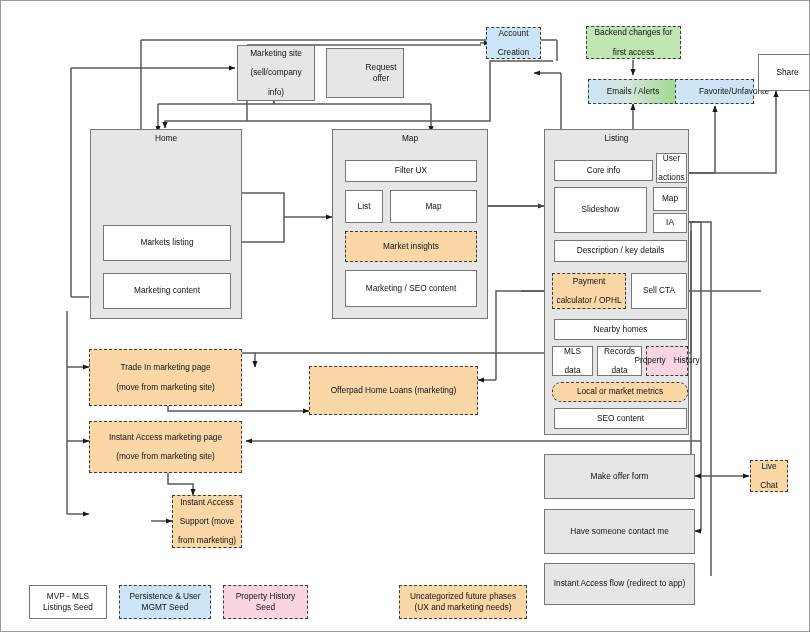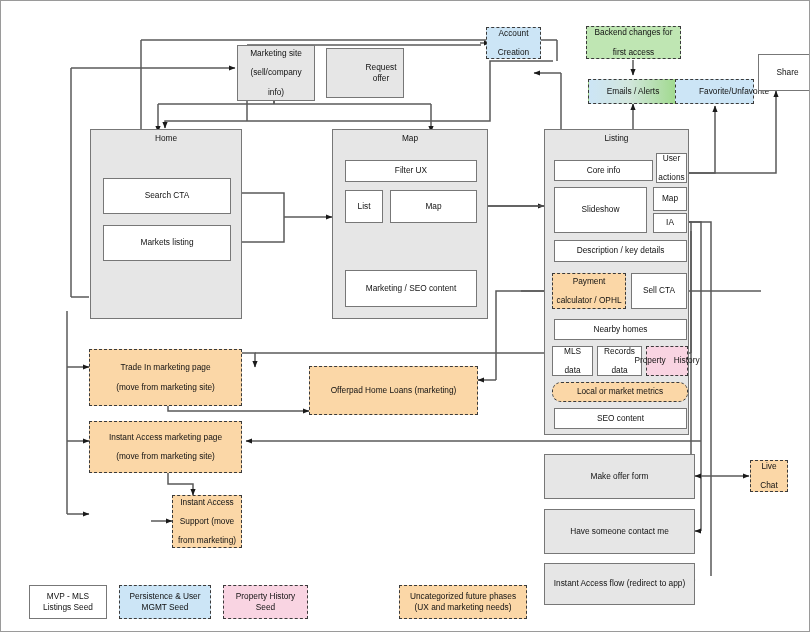--- a/index.html
+++ b/index.html
@@ -226,39 +226,42 @@
   <div class="node dash-blue" style="left:674px; top:78px; width:79px; height:25px;padding-left:42px;">
     <span>Favorite/Unfavorite</span>
   </div>
 
   <div class="node solid-white" style="left:757px; top:53px; width:59px; height:37px;">
     <span>Share</span>
   </div>
 
   <div class="container-box" style="left:89px; top:128px; width:152px; height:190px;">
     <div class="container-title">Home</div>
-    <div class="node solid-white" style="left:12px; top:48px; width:128px; height:36px;">
-      <span>Search CTA</span>
-    </div>
     <div class="node solid-white" style="left:12px; top:95px; width:128px; height:36px;">
       <span>Markets listing</span>
+    </div>
+    <div class="node solid-white" style="left:12px; top:143px; width:128px; height:36px;">
+      <span>Marketing content</span>
     </div>
   </div>
 
   <div class="container-box" style="left:331px; top:128px; width:156px; height:190px;">
     <div class="container-title">Map</div>
     <div class="node solid-white" style="left:12px; top:30px; width:132px; height:22px;">
       <span>Filter UX</span>
     </div>
     <div class="node solid-white" style="left:12px; top:60px; width:38px; height:33px;">
       <span>List</span>
     </div>
     <div class="node solid-white" style="left:57px; top:60px; width:87px; height:33px;">
       <span>Map</span>
     </div>
+    <div class="node dash-orange" style="left:12px; top:101px; width:132px; height:31px;">
+      <span>Market insights</span>
+    </div>
     <div class="node solid-white" style="left:12px; top:140px; width:132px; height:37px;">
       <span>Marketing / SEO content</span>
     </div>
   </div>
 
   <div class="container-box" style="left:543px; top:128px; width:145px; height:306px;">
     <div class="container-title">Listing</div>
   </div>
 
   <div class="node solid-white" style="left:553px; top:159px; width:99px; height:21px;">

